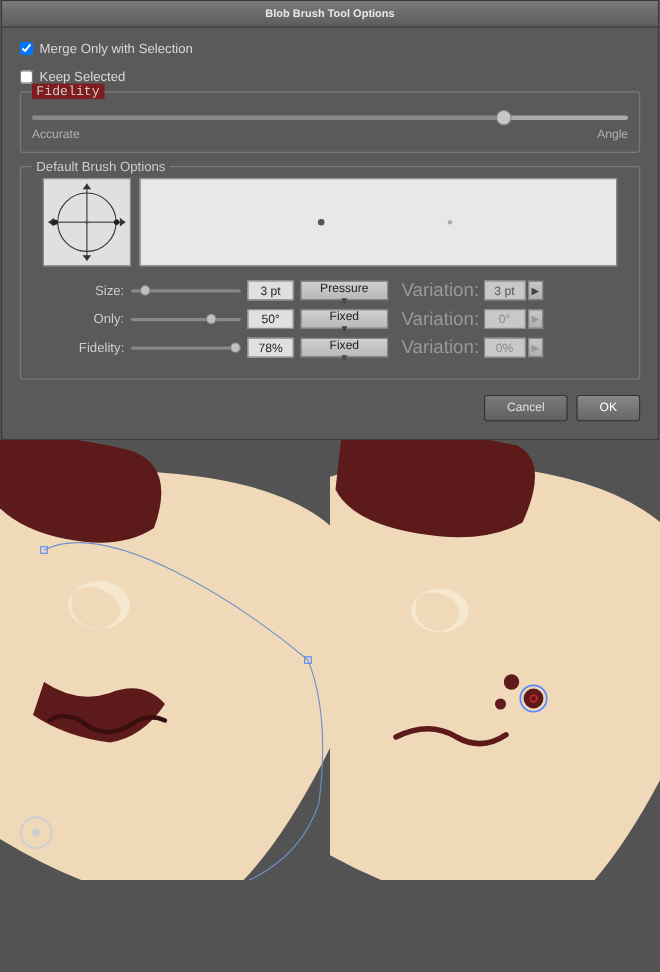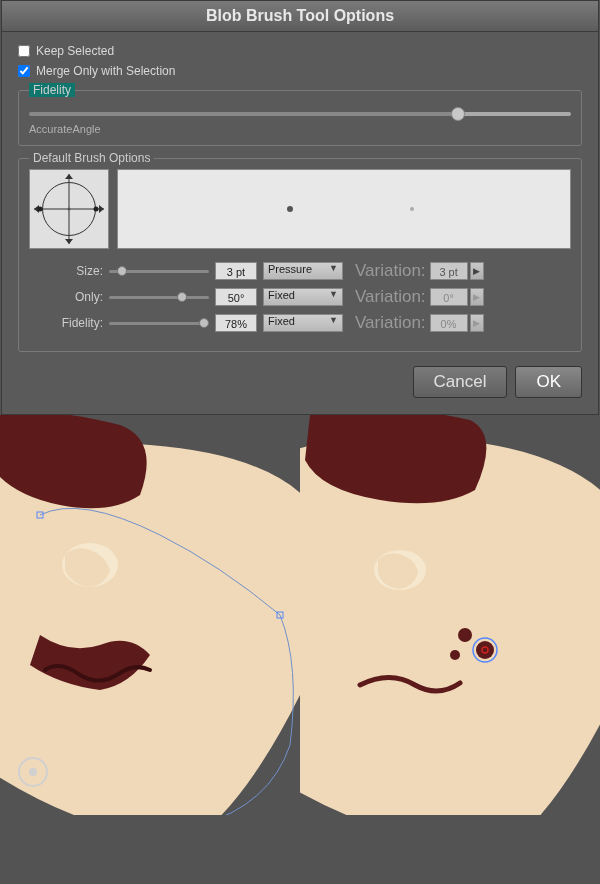--- a/index.html
+++ b/index.html
@@ -9,21 +9,21 @@
     .dialog {
       width: 598px;
       background: #5a5a5a;
       border: 1px solid #3a3a3a;
       margin: 0 auto;
     }
     .dialog-titlebar {
       background: linear-gradient(to bottom, #7a7a7a, #5c5c5c);
       text-align: center;
       padding: 6px 0;
-      font-size: 16px;
+      font-size: 10px;
       font-weight: bold;
       color: #e8e8e8;
       border-bottom: 1px solid #3a3a3a;
     }
     .dialog-body {
       padding: 12px 16px 16px;
     }
 
     
     .checkbox-row {
@@ -43,24 +43,25 @@
       border: 1px solid #7a7a7a;
       border-radius: 3px;
       padding: 8px 10px 10px;
       margin-bottom: 12px;
       position: relative;
     }
     .group-label {
       position: absolute;
       top: -8px;
       left: 10px;
-      background: #0f766e;
+      background: #7f1d1d;
       padding: 0 4px;
       color: #cccccc;
       font-size: 12px;
+      font-family: Liberation Mono, monospace;
     }
 
     .fidelity-slider-row {
       margin-top: 6px;
       margin-bottom: 4px;
     }
     .fidelity-slider {
       width: 100%;
       -webkit-appearance: none;
       appearance: none;
@@ -73,30 +74,31 @@
       -webkit-appearance: none;
       width: 14px;
       height: 14px;
       border-radius: 50%;
       background: #c8c8c8;
       border: 1px solid #888;
       cursor: pointer;
     }
     .fidelity-labels {
       display: flex;
+      justify-content: space-between;
       color: #b0b0b0;
       font-size: 11px;
       margin-top: 2px;
     }
 
     
     .brush-group {
       border: 1px solid #7a7a7a;
       border-radius: 3px;
-      padding: 10px 10px 12px;
+      padding: 10px 20px 12px;
       position: relative;
       margin-bottom: 14px;
     }
     .brush-group-label {
       position: absolute;
       top: -8px;
       left: 10px;
       background: #5a5a5a;
       padding: 0 4px;
       color: #cccccc;
@@ -240,22 +242,24 @@
     .param-dropdown {
       height: 18px;
       background: linear-gradient(to bottom, #d0d0d0, #b8b8b8);
       border: 1px solid #888;
       font-size: 11px;
       color: #222;
       padding: 0 4px;
       margin-left: 6px;
       width: 80px;
       display: flex;
+      align-items: center;
       justify-content: space-between;
       cursor: pointer;
+      flex-direction: column;
     }
     .dropdown-arrow {
       font-size: 9px;
       color: #444;
     }
     .variation-label {
       color: #999;
       font-size: 17px;
       margin-left: 6px;
     }
@@ -287,21 +291,21 @@
     
     .dialog-buttons {
       display: flex;
       justify-content: flex-end;
       gap: 8px;
       margin-top: 4px;
     }
     .btn {
       padding: 5px 20px;
       border-radius: 3px;
-      font-size: 17px;
+      font-size: 11px;
       cursor: pointer;
       border: 1px solid #333;
       text-align: right;
     }
     .btn-cancel {
       background: linear-gradient(to bottom, #7a7a7a, #606060);
       color: #e0e0e0;
     }
     .btn-ok {
       background: linear-gradient(to bottom, #888, #666);
@@ -359,28 +363,28 @@
   </style>
 </head>
 <body>
 
 <div class="dialog">
   <div class="dialog-titlebar">
     <span>Blob Brush Tool Options</span>
   </div>
   <div class="dialog-body">
 
+    <div class="checkbox-row" style="margin-bottom:12px;">
+      <input type="checkbox" id="mergeOnly" checked="" style="">
+      <label for="mergeOnly">Merge Only with Selection</label>
+    </div>
+
     <div class="checkbox-row">
       <input type="checkbox" id="keepSelected" style="">
       <label for="keepSelected">Keep Selected</label>
-    </div>
-
-    <div class="checkbox-row" style="margin-bottom:12px;">
-      <input type="checkbox" id="mergeOnly" checked="" style="">
-      <label for="mergeOnly">Merge Only with Selection</label>
     </div>
 
     <div class="group-box">
       <span class="group-label">Fidelity</span>
       <div class="fidelity-slider-row">
         <input type="range" class="fidelity-slider" min="0" max="100" value="80" style="">
       </div>
       <div class="fidelity-labels">
         <span>Accurate</span>
         <span>Angle</span>

